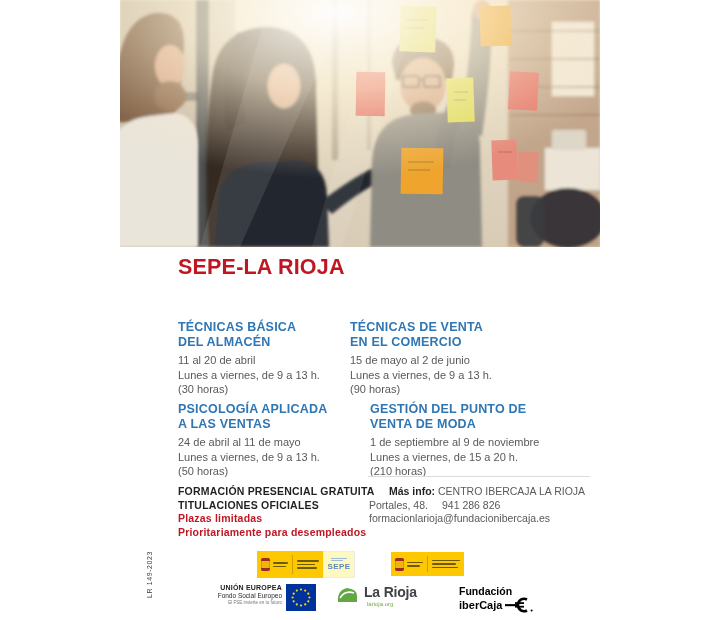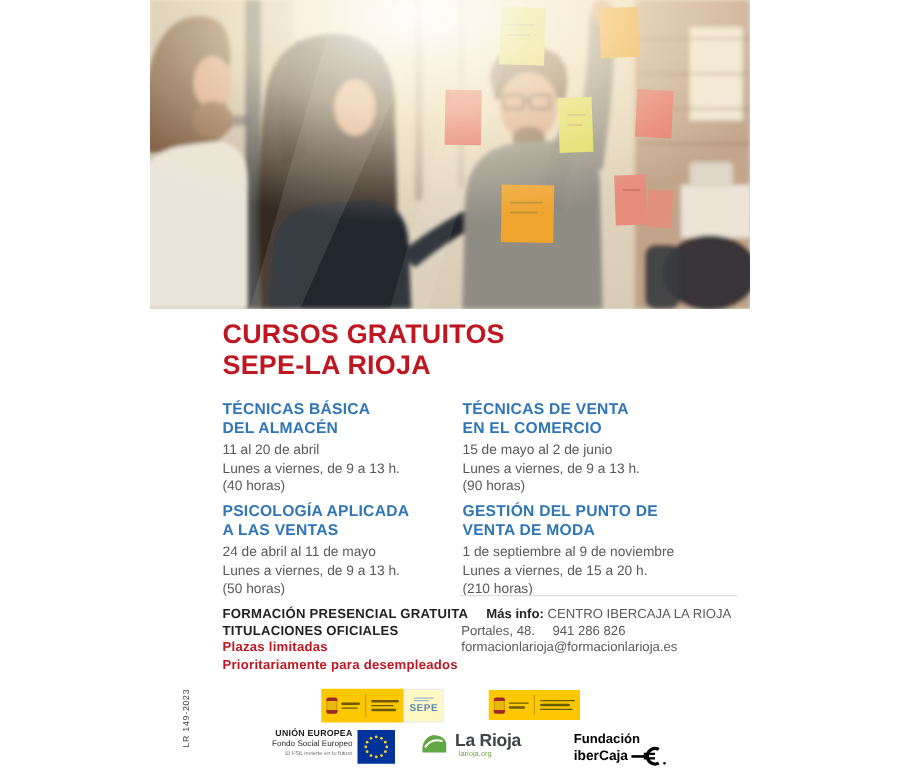--- a/index.html
+++ b/index.html
@@ -20,21 +20,21 @@
     font-size:21.5px;line-height:25px;font-weight:bold;letter-spacing:.2px;
     color:#bf1722;
   }
 
   
   .course{position:absolute;width:200px;}
   .course .ct{font-size:12.5px;line-height:15px;font-weight:bold;color:#2f76b5;letter-spacing:.2px;}
   .course .cd{font-size:11px;line-height:14.5px;color:#58595b;}
   .course .cd.first{margin-top:3px;}
   .c0{left:178px;top:320px;}
-  .c1{left:370px;top:320px;width:230px;}
+  .c1{left:350px;top:320px;width:230px;}
   .c2{left:178px;top:402px;}
   .c3{left:370px;top:402px;width:230px;}
 
   
   .conditions{position:absolute;left:178px;top:485px;font-size:10.5px;line-height:13.5px;font-weight:bold;color:#231f20;letter-spacing:.2px;}
   .conditions .red{color:#bf1722;}
   .divider{position:absolute;left:368px;top:476px;width:222px;height:1px;background:#dcdcdc;}
   .contact{position:absolute;left:369px;top:485px;font-size:10.5px;line-height:13.5px;color:#58595b;}
   .contact .lbl{font-weight:bold;color:#231f20;padding-left:20px;}
   .contact .phone{margin-left:14px;}
@@ -172,30 +172,29 @@
         </g>
       </g>
 
       <polygon points="150,0 230,0 120,247 80,247" fill="#ffffff" opacity="0.10"></polygon>
       <polygon points="262,0 300,0 222,247 192,247" fill="#ffffff" opacity="0.08"></polygon>
       <rect x="0" y="0" width="480" height="247" fill="url(#flare)"></rect>
     </svg>
   </div>
 
   <div class="title">
-    <div>CURSOS GRATUITOS</div>
     <div>SEPE-LA RIOJA</div>
   </div>
 
   <div class="course c0">
     <div class="ct">TÉCNICAS BÁSICA</div>
     <div class="ct">DEL ALMACÉN</div>
     <div class="cd first">11 al 20 de abril</div>
     <div class="cd">Lunes a viernes, de 9 a 13 h.</div>
-    <div class="cd">(40 horas)</div>
+    <div class="cd">(30 horas)</div>
   </div>
 
   <div class="course c1">
     <div class="ct">TÉCNICAS DE VENTA</div>
     <div class="ct">EN EL COMERCIO</div>
     <div class="cd first">15 de mayo al 2 de junio</div>
     <div class="cd">Lunes a viernes, de 9 a 13 h.</div>
     <div class="cd">(90 horas)</div>
   </div>
 
@@ -219,21 +218,21 @@
     <div>FORMACIÓN PRESENCIAL GRATUITA</div>
     <div>TITULACIONES OFICIALES</div>
     <div class="red">Plazas limitadas</div>
     <div class="red">Prioritariamente para desempleados</div>
   </div>
 
   <div class="divider"></div>
   <div class="contact">
     <div><span class="lbl">Más info:</span> <span>CENTRO IBERCAJA LA RIOJA</span></div>
     <div><span>Portales, 48.</span><span class="phone">941 286 826</span></div>
-    <div>formacionlarioja@formacionlarioja.es</div>
+    <div>formacionlarioja@fundacionibercaja.es</div>
   </div>
 
   <div class="refnum">LR 149-2023</div>
 
   <div class="govlogo" style="left:257px;top:551px;height:27px;">
     <div class="gov-yellow">
       <span class="emblem"></span>
       <span class="tlines" style="width:15px">
           <i style="width:15px"></i>
           <i style="width:13px"></i>

